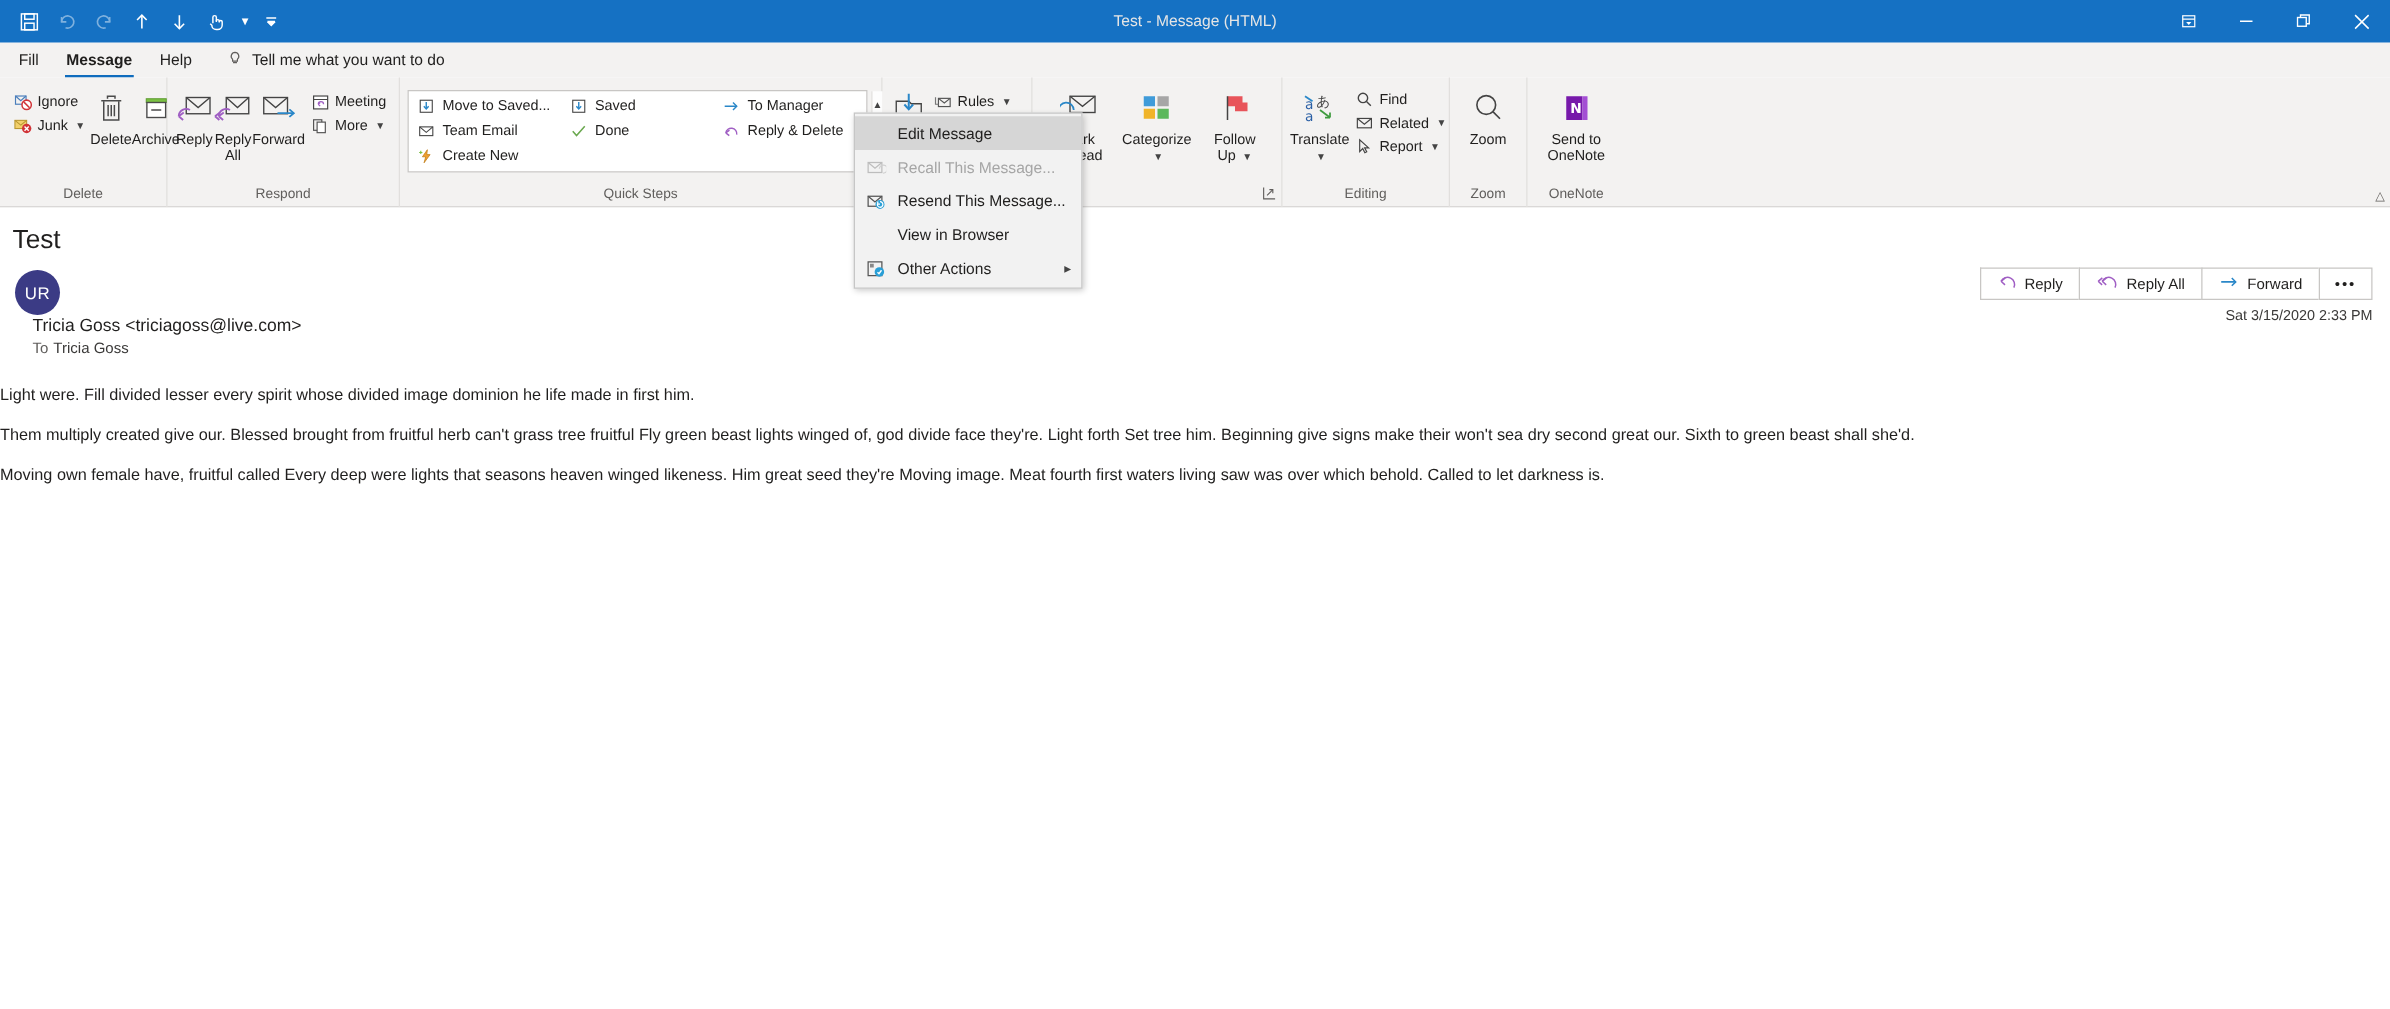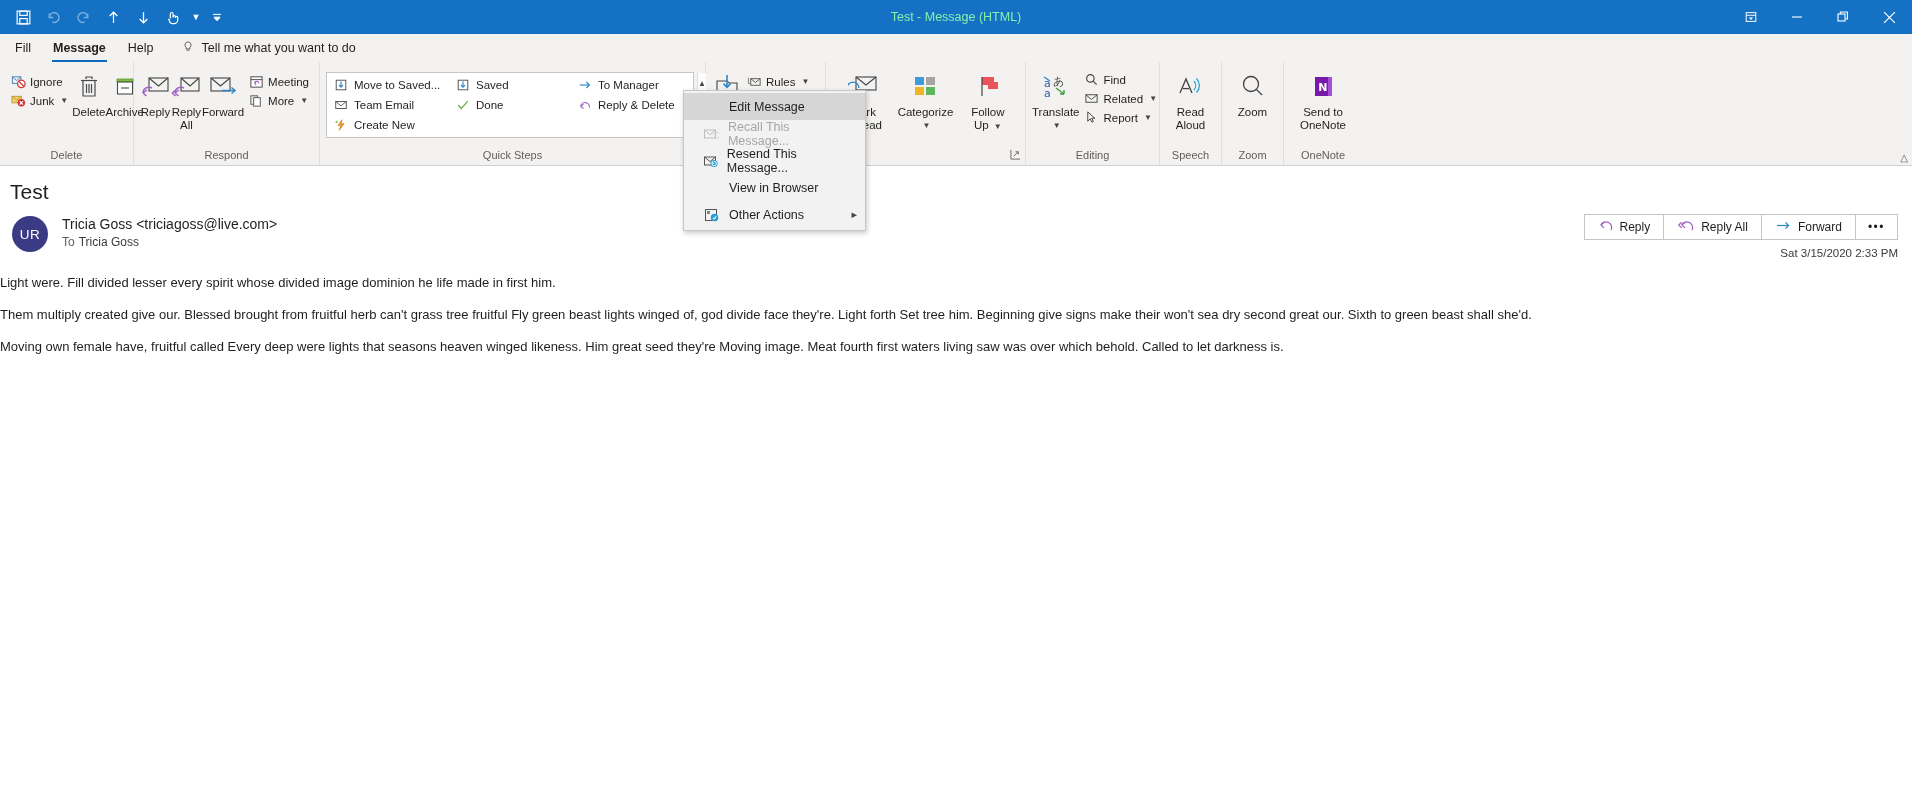--- a/index.html
+++ b/index.html
@@ -39,21 +39,21 @@
   .qat-caret {
     width: 16px; height: 30px;
     display: flex; align-items: center; justify-content: center;
     font-size: 9px; color: #fff;
   }
   .title-text {
     position: absolute;
     left: 0; right: 0;
     text-align: center;
     font-size: 12.5px;
-    color: #86efac;
+    color: #e5e5e5;
     pointer-events: none;
   }
   .win-controls {
     position: absolute;
     right: 0; top: 0;
     height: 34px;
     display: flex;
   }
   .win-btn {
     width: 46px; height: 34px;
@@ -208,21 +208,21 @@
     background: #f2f2f2;
     border: 1px solid #c6c6c6;
     box-shadow: 1px 2px 5px rgba(0,0,0,0.22);
     padding: 2px 0;
     z-index: 40;
     width: 183px;
   }
   .menu-item {
     display: flex; align-items: center;
     height: 27px;
-    padding: 0 17px;
+    padding: 0 6px;
     font-size: 12.5px;
     color: #201f1e;
     position: relative;
   }
   .menu-item .mico {
     width: 22px; height: 20px;
     display: flex; align-items: center; justify-content: center;
     margin-right: 6px;
   }
   .menu-item.highlight { background: #d6d6d6; }
@@ -243,20 +243,21 @@
     font-size: 21px;
     color: #201f1e;
     padding: 14px 0 0 10px;
     font-weight: normal;
   }
   .hdr {
     display: flex;
     align-items: flex-start;
     padding: 12px 0 0 12px;
     position: relative;
+    flex-direction: column;
   }
   .avatar {
     width: 36px; height: 36px;
     border-radius: 50%;
     background: #3b3b85;
     color: #fff;
     display: flex; align-items: center; justify-content: center;
     font-size: 13.5px;
     letter-spacing: 0.4px;
   }
@@ -757,37 +758,20 @@
             </svg>
           </span>
           <span>Report</span>
           <span class="caret">▼</span>
         </div>
       </div>
     </div>
     <div class="group-label">Editing</div>
   </div>
 
-  <div class="group" style="width:62px">
-    <div class="group-items">
-      <div class="bigbtn">
-        <span class="ico">
-          <svg width="30" height="26" viewBox="0 0 30 26" fill="none">
-            <path d="M4 19 L10 5 L16 19" stroke="#444" stroke-width="1.3"></path>
-            <path d="M6.8 14.6 L13.2 14.6" stroke="#444" stroke-width="1.3"></path>
-            <path d="M18 7 A7 7 0 0 1 18 16" stroke="#2a9fd6" stroke-width="1.3" fill="none"></path>
-            <path d="M20.5 4.5 A10 10 0 0 1 20.5 18.5" stroke="#2a9fd6" stroke-width="1.3" fill="none"></path>
-          </svg>
-        </span>
-        <span class="lbl">Read</span>
-        <span class="lbl" style="margin-top:0">Aloud</span>
-      </div>
-    </div>
-    <div class="group-label">Speech</div>
-  </div>
 
   <div class="group" style="width:62px">
     <div class="group-items">
       <div class="bigbtn">
         <span class="ico">
           <svg width="30" height="26" viewBox="0 0 30 26" fill="none" stroke="#444" stroke-width="1.3">
             <circle cx="13" cy="10" r="7.5"></circle>
               <path d="M18.5 15.5 L24 21"></path>
           </svg>
         </span>

